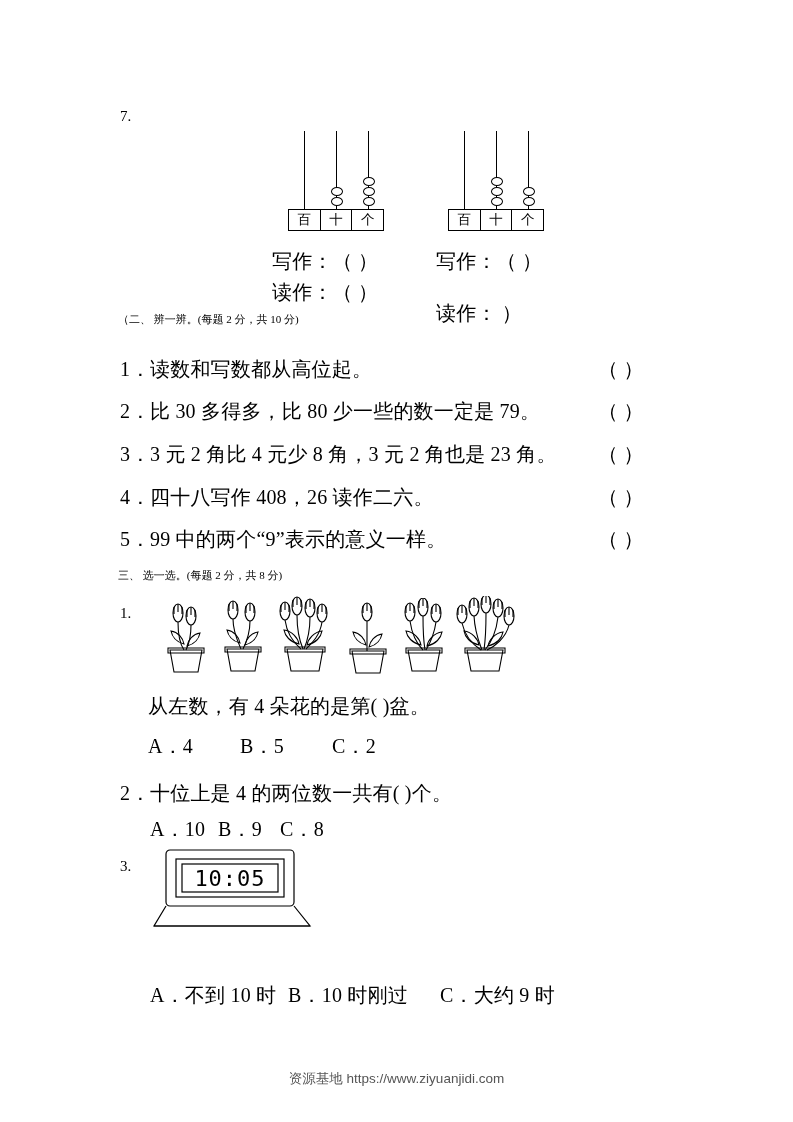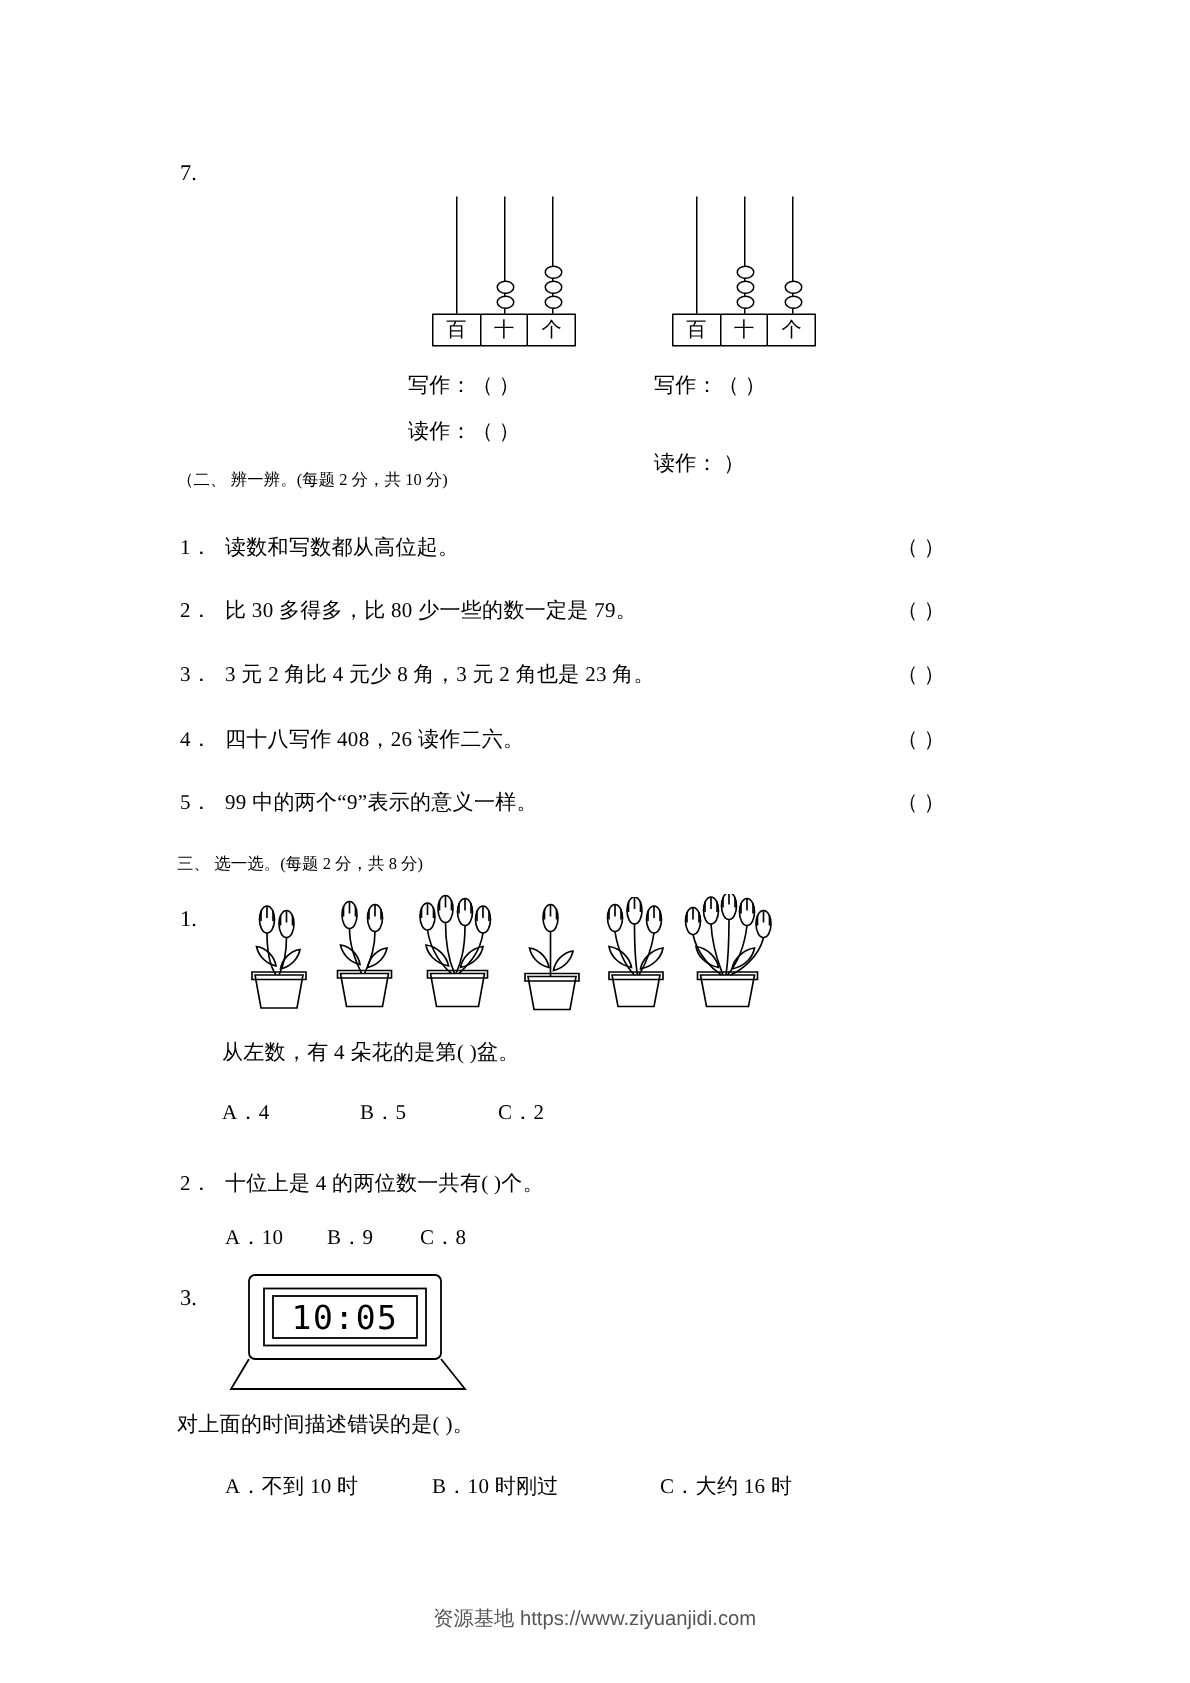--- a/index.html
+++ b/index.html
@@ -23,21 +23,21 @@
     padding: 0;
   }
 
   
   .q-num {
     position: absolute;
     font-size: 15px;
   }
   .line {
     position: absolute;
-    font-size: 14px;
+    font-size: 20px;
     white-space: nowrap;
     letter-spacing: 0.2px;
   }
   .section-head {
     position: absolute;
     font-size: 11px;
     white-space: nowrap;
   }
 
   
@@ -322,20 +322,19 @@
         <rect x="14" y="2" width="128" height="56" rx="4"></rect>
         <rect x="24" y="11" width="108" height="38"></rect>
         <rect x="30" y="16" width="96" height="28"></rect>
         <path d="M14 58 L2 78 H158 L142 58"></path>
         <path d="M2 78 H158"></path>
       </g>
       <text x="78" y="38" font-family="DejaVu Sans Mono, monospace" font-size="22" text-anchor="middle" fill="#000" letter-spacing="1">10:05</text>
     </svg>
   </div>
 
-  <div class="line" style="left:118px; top:941px;">对上面的时间描述错误的是(      )。</div>
   <div class="line" style="left:150px; top:982px;">A．不到 10 时</div>
   <div class="line" style="left:288px; top:982px;">B．10 时刚过</div>
-  <div class="line" style="left:440px; top:982px;">C．大约 16 时</div>
+  <div class="line" style="left:440px; top:982px;">C．大约 9 时</div>
 
   <div class="footer" style="left:0; top:1070px;">资源基地 https://www.ziyuanjidi.com</div>
 
 </div>
 
 </body></html>

